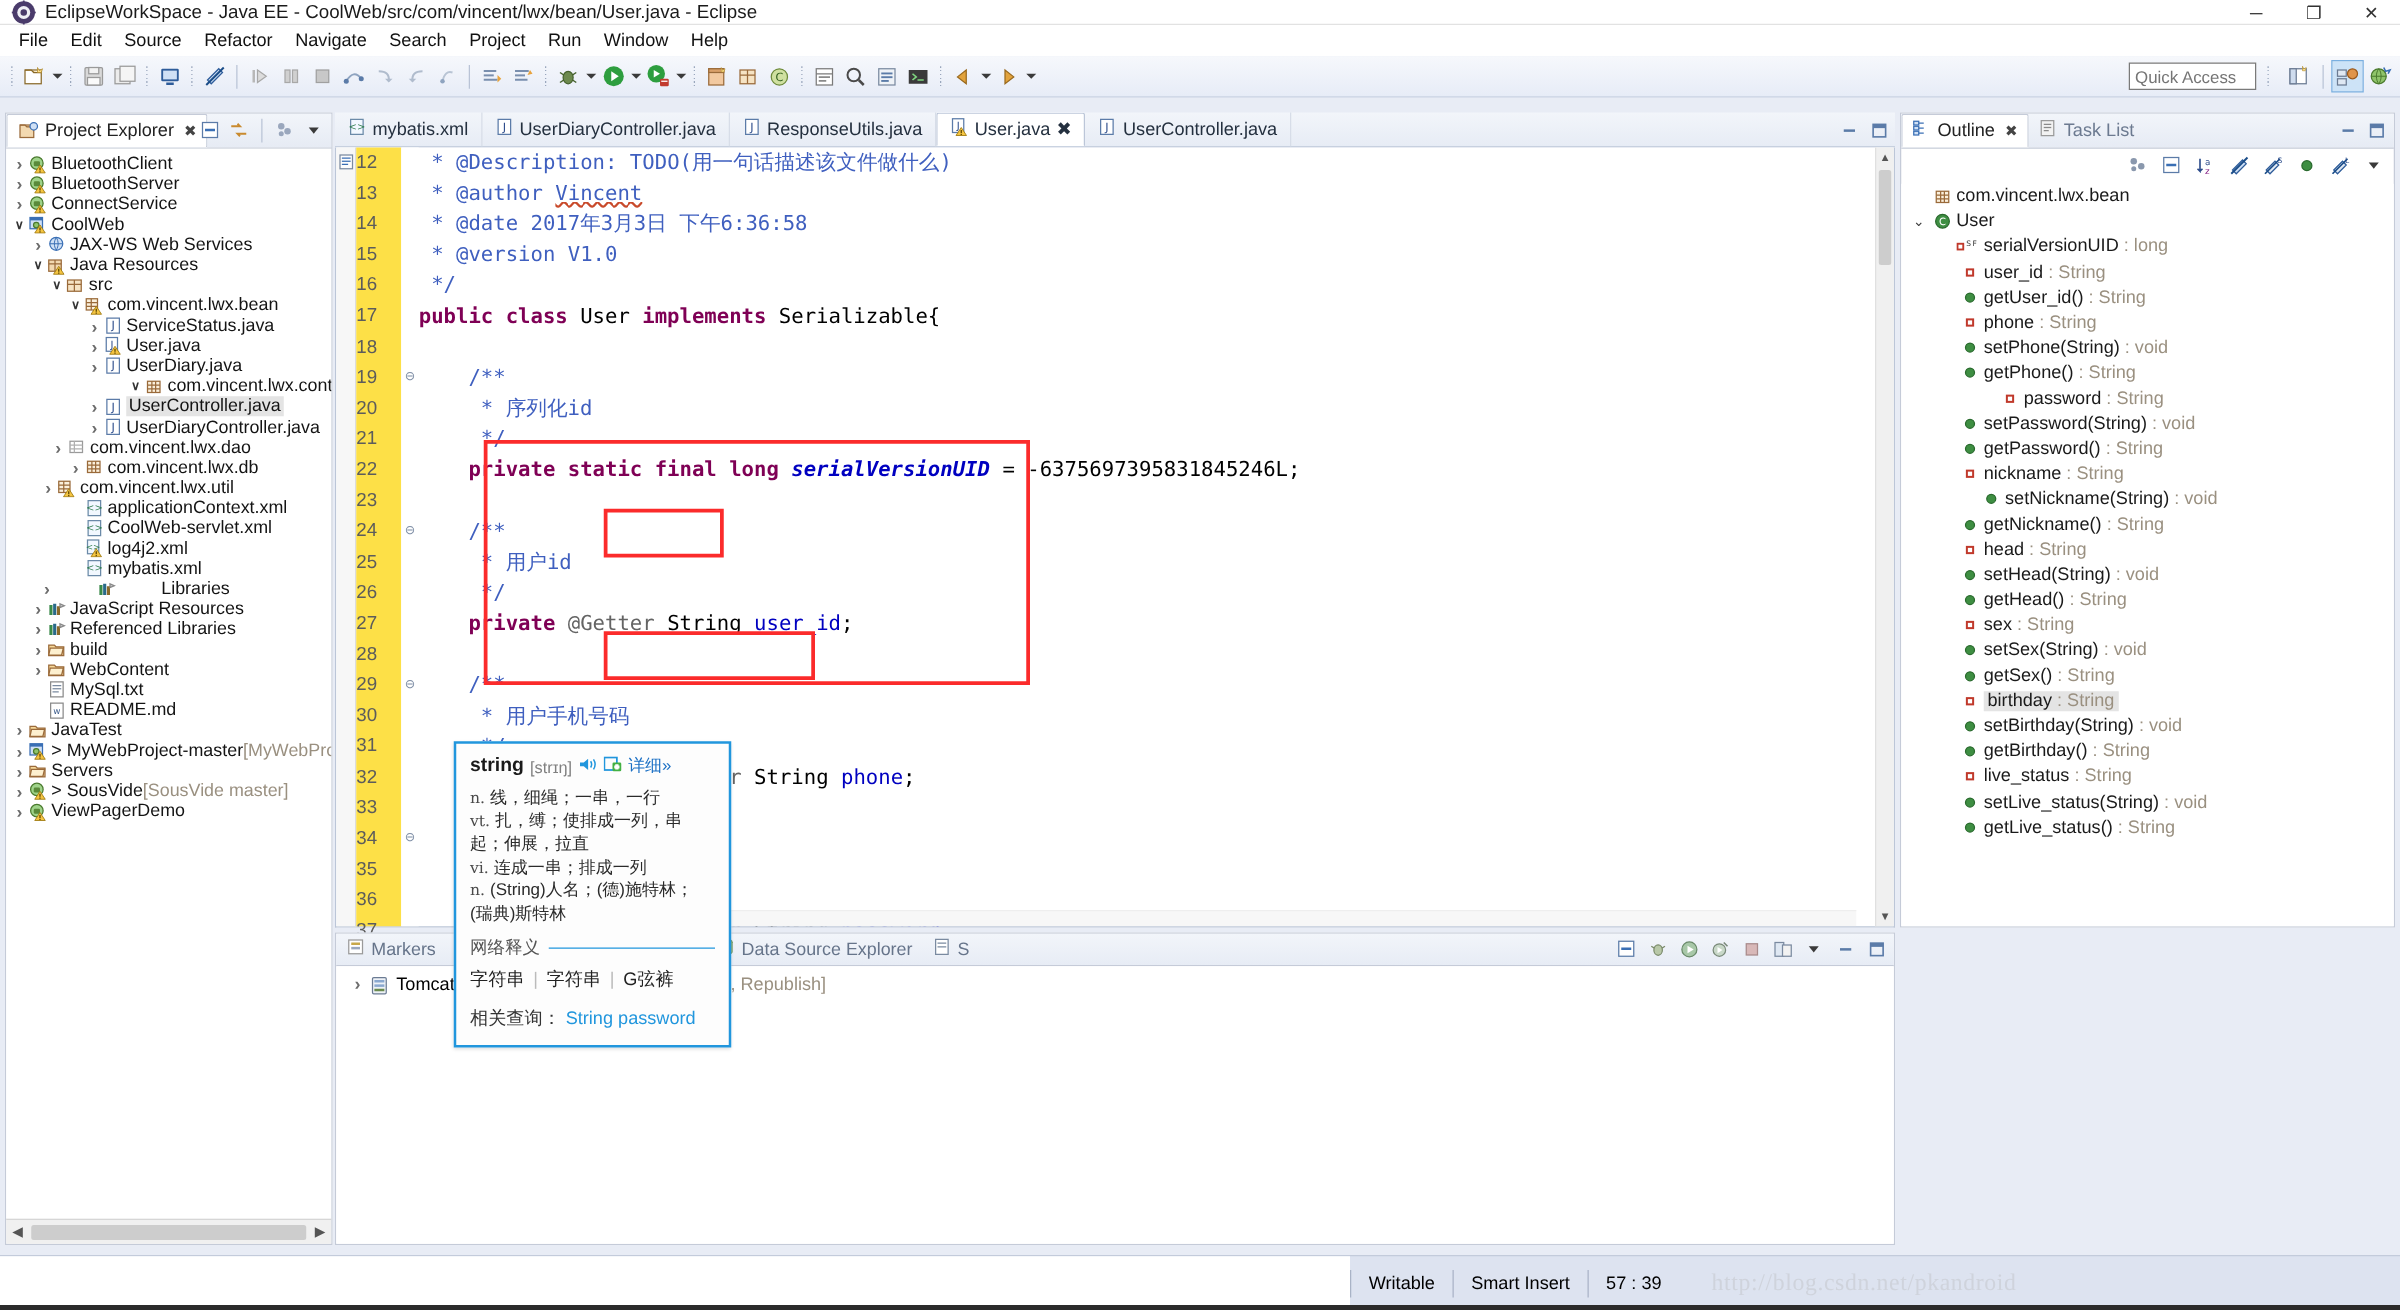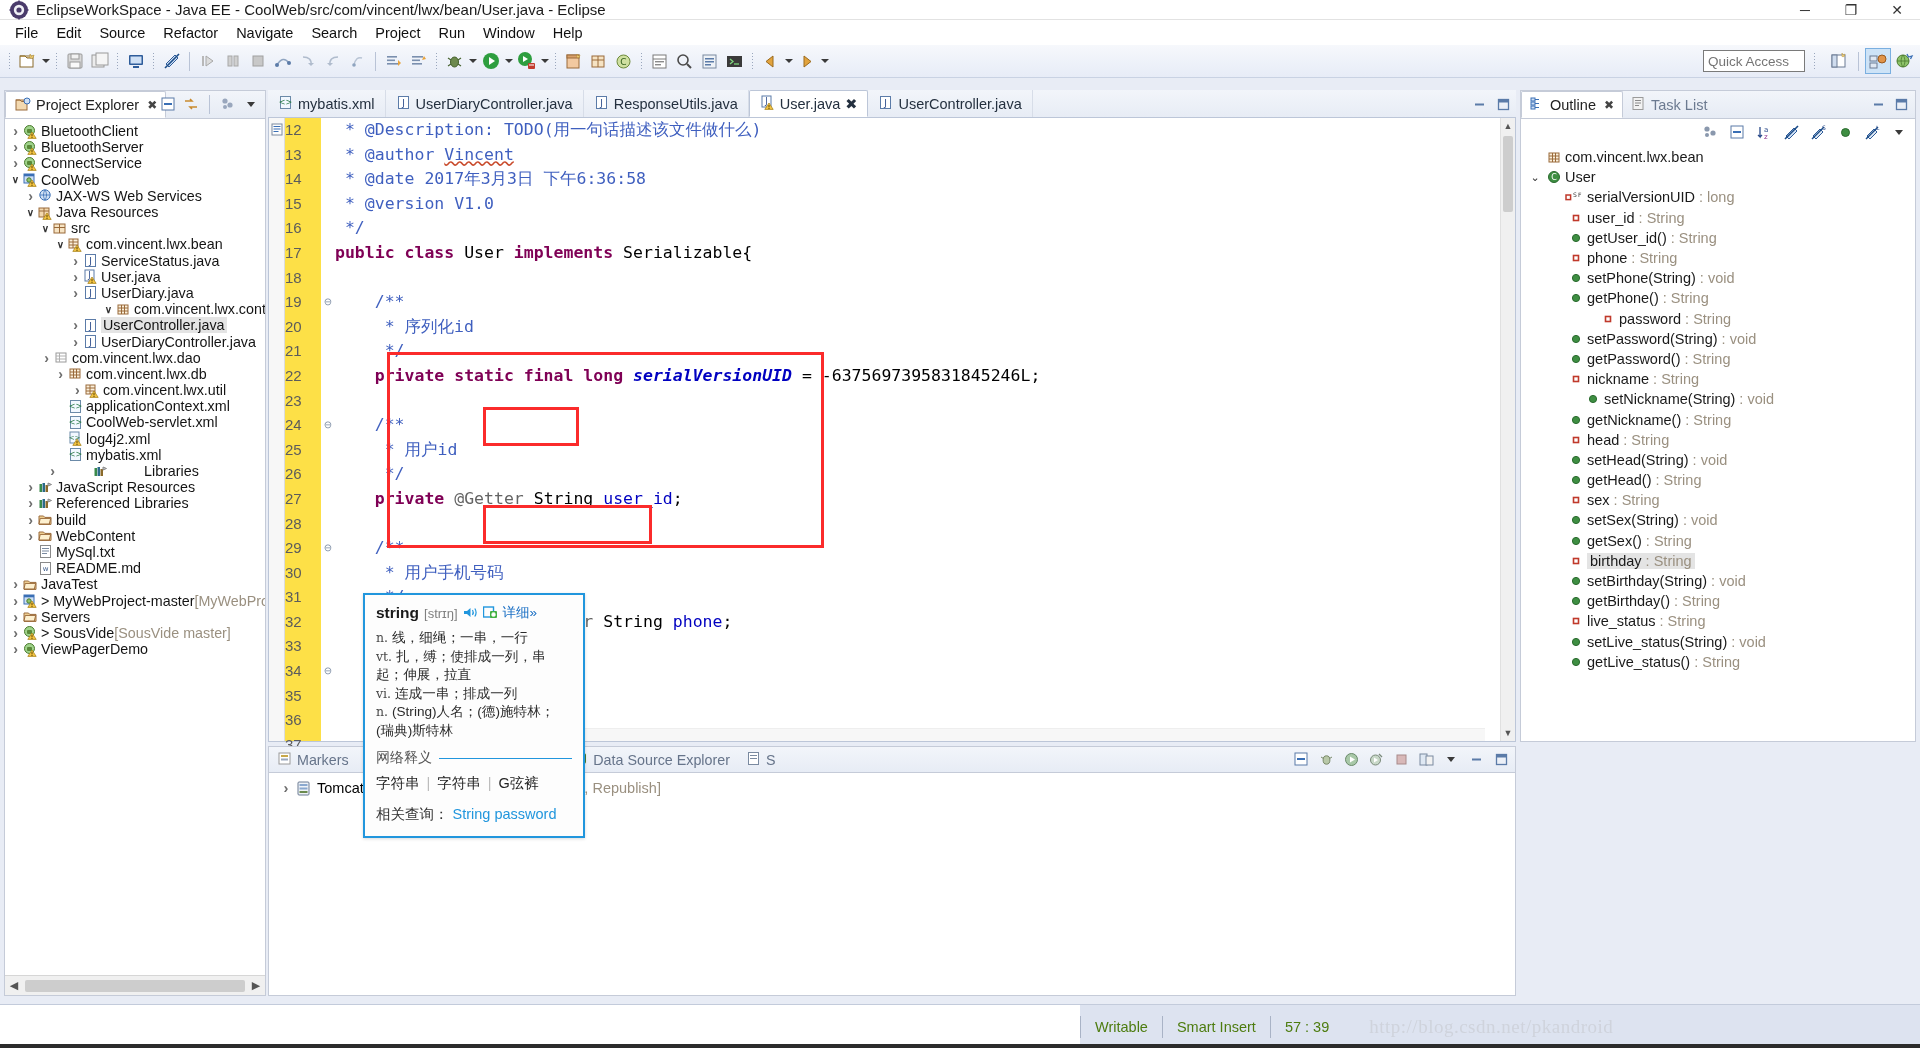--- a/index.html
+++ b/index.html
@@ -176,21 +176,21 @@
   .bp-body { position:absolute; top:26px; left:0; right:0; bottom:0; background:#fff; padding-top:5px;}
   .srow { display:flex; align-items:center; height:20px; padding-left:8px; font-size:14.5px;}
 
   
   .statusbar {
     position:absolute; left:0; right:0; bottom:0; height:44px;
     background:#dde3f0; border-top:1px solid #c3cbdb;
     display:flex; align-items:center;
   }
   .sb-left { width: 1080px; height:100%; background:#fff; }
-  .sb-cell { display:flex; align-items:center; height:22px; padding:0 14px; border-left:1px solid #a9b3c6; font-size:14.5px; color:#4d7c0f;}
+  .sb-cell { display:flex; align-items:center; height:22px; padding:0 14px; border-left:1px solid #a9b3c6; font-size:14.5px; color:#000000;}
   .watermark {
     margin-left: 26px; font-family:"Liberation Serif", serif; font-size:19px;
     color:#cfd3dc; letter-spacing:.5px;
   }
   .hscroll-bottom { position:absolute; left:0; right:0; bottom:0; height:4px; background:#2b2b2b; }
 </style>
 </head>
 <body>
 
 <div class="app">
@@ -676,21 +676,21 @@
                 <svg width="15" height="15" viewBox="0 0 15 15">
                   <rect x="2" y="3" width="10" height="9" fill="#fbf0dc" stroke="#9a6a3a"></rect>
                   <line x1="2" y1="6" x2="12" y2="6" stroke="#9a6a3a"></line>
                   <line x1="2" y1="9" x2="12" y2="9" stroke="#9a6a3a"></line>
                   <line x1="5.5" y1="3" x2="5.5" y2="12" stroke="#9a6a3a"></line>
                   <line x1="8.5" y1="3" x2="8.5" y2="12" stroke="#9a6a3a"></line>
                 </svg>
               </span>
               <span class="tlabel">com.vincent.lwx.db</span>
             </div>
-            <div class="trow" style="padding-left: 27px; justify-content: center;">
+            <div class="trow" style="padding-left: 27px;">
               <span class="tarrow closed"></span>
               <span class="ticon2">
                 <svg width="15" height="15" viewBox="0 0 15 15">
                   <rect x="1" y="2" width="9" height="9" fill="#fbf0dc" stroke="#9a6a3a"></rect>
                   <line x1="1" y1="5" x2="10" y2="5" stroke="#9a6a3a"></line>
                   <line x1="1" y1="8" x2="10" y2="8" stroke="#9a6a3a"></line>
                   <line x1="5" y1="2" x2="5" y2="11" stroke="#9a6a3a"></line>
                   <path d="M9 8 l4.2 6.4 H4.8 Z" fill="#f5c542" stroke="#a07a10" stroke-width=".7"></path>
                   <rect x="8.5" y="10" width="1" height="2.4" fill="#5a4400"></rect>
                   <rect x="8.5" y="13" width="1" height="1" fill="#5a4400"></rect>
@@ -734,21 +734,21 @@
             <div class="trow" style="padding-left: 49px;">
               <span class="tarrow "></span>
               <span class="ticon2">
                 <svg width="15" height="15" viewBox="0 0 15 15">
                   <rect x="2.5" y="1.5" width="10" height="12" fill="#f2f8ff" stroke="#6b8aa8"></rect>
                   <text x="7.5" y="10" font-size="8" text-anchor="middle" fill="#2a7a4a" font-family="DejaVu Sans">&lt;&gt;</text>
                 </svg>
               </span>
               <span class="tlabel">mybatis.xml</span>
             </div>
-            <div class="trow" style="padding-left: 41px; gap: 33px;">
+            <div class="trow" style="padding-left: 26px; gap: 33px;">
               <span class="tarrow closed"></span>
               <span class="ticon2">
                 <svg width="15" height="15" viewBox="0 0 15 15">
                   <rect x="1.5" y="4" width="2.5" height="8" fill="#3a8a4a"></rect>
                   <rect x="4.5" y="3" width="2.5" height="9" fill="#2a6a8a"></rect>
                   <rect x="7.5" y="5" width="2.5" height="7" fill="#8a6a2a"></rect>
                   <path d="M10 3 l3.5 1.5 -3.5 1.5z" fill="#c8c8c8" stroke="#888"></path>
                 </svg>
               </span>
               <span class="tlabel">Libraries</span>

